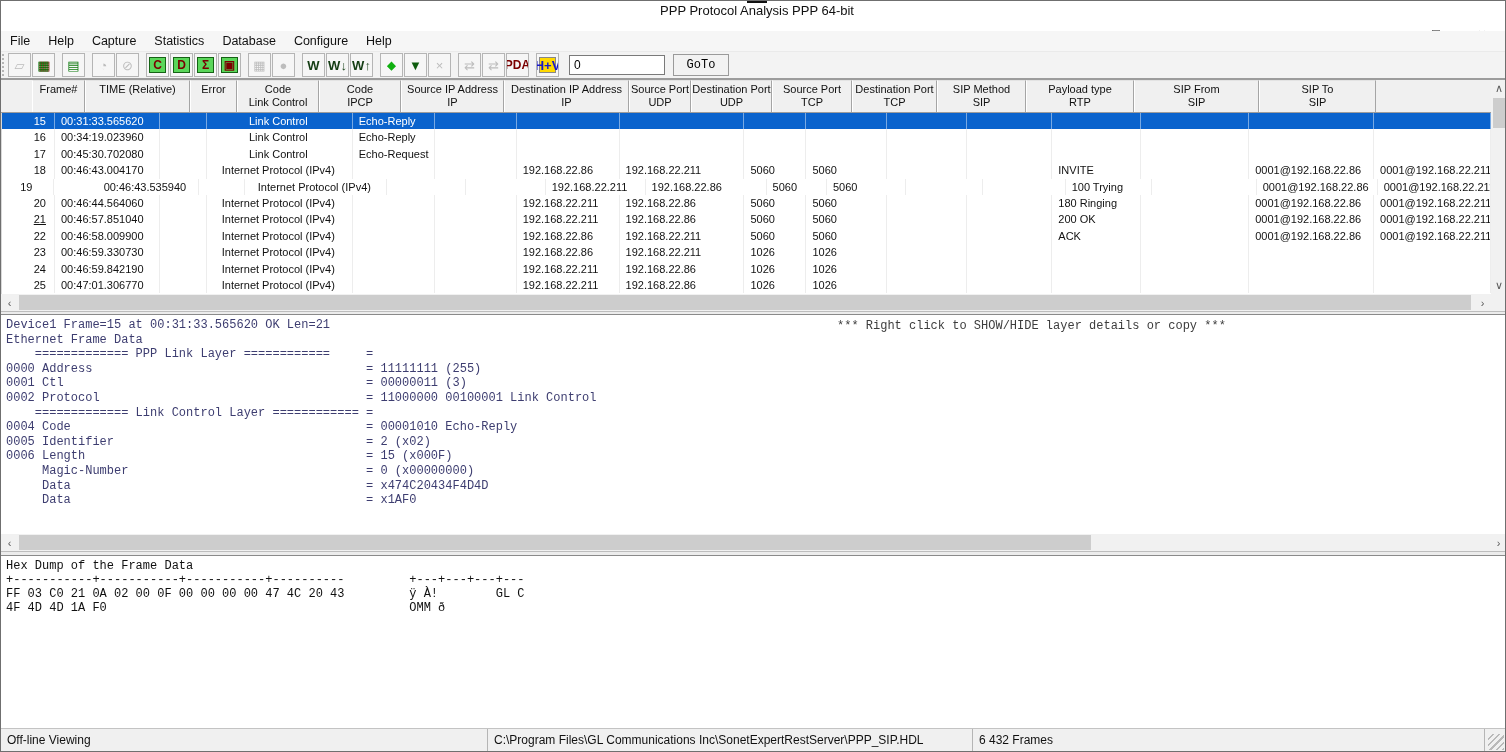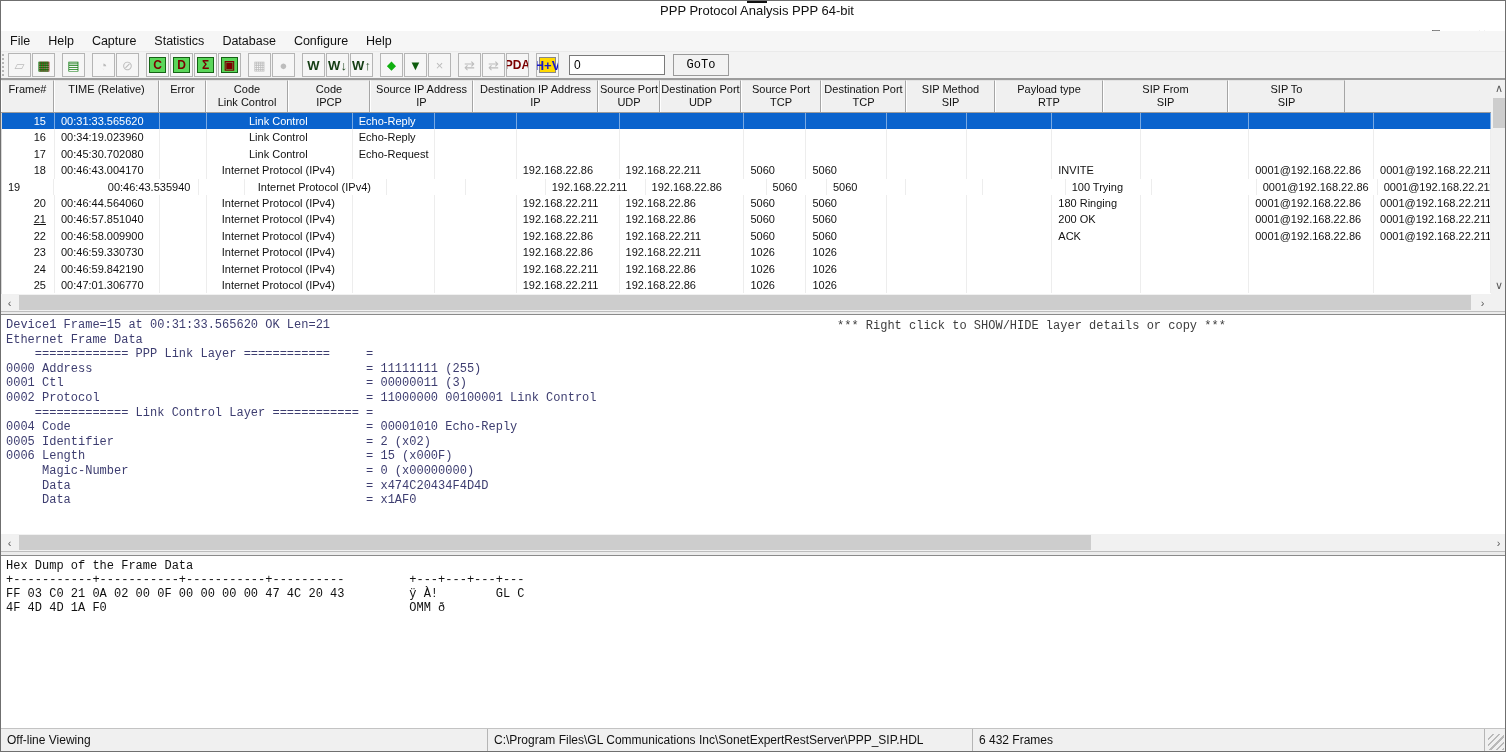--- a/index.html
+++ b/index.html
@@ -173,21 +173,21 @@
         <span class="tbtn">
           <span class="g-htv">H+V</span>
         </span>
       </span>
     <input class="goto-input" value="0" style="">
     <button class="goto-btn">GoTo</button>
   </div>
 
   <div class="grid">
     <div class="ghead" id="grid-header">
-        <div class="hcell" style="width: 53px;">
+        <div class="hcell" style="width: 53px; margin-left: 31px;">
           <span>Frame#</span>
         </div>
         <div class="hcell" style="width: 105px;">
           <span>TIME (Relative)</span>
         </div>
         <div class="hcell" style="width: 47px;">
           <span>Error</span>
         </div>
         <div class="hcell" style="width: 82px;">
           <span>Code</span>
@@ -305,22 +305,22 @@
           <div class="tcell" style="width: 62px; text-align: left;">5060</div>
           <div class="tcell" style="width: 81px; text-align: left;">5060</div>
           <div class="tcell" style="width: 80px; text-align: left;"></div>
           <div class="tcell" style="width: 85px; text-align: left;"></div>
           <div class="tcell" style="width: 89px; text-align: left;">INVITE</div>
           <div class="tcell" style="width: 108px; text-align: left;"></div>
           <div class="tcell" style="width: 125px; text-align: left;">0001@192.168.22.86</div>
           <div class="tcell" style="width: 117px; text-align: left;">0001@192.168.22.211</div>
         </div>
         <div class="trow">
-          <div class="tcell" style="width: 53px; text-align: left;">19</div>
-          <div class="tcell" style="width: 105px; text-align: right; margin-left: 44px;">00:46:43.535940</div>
+          <div class="tcell" style="width: 53px; text-align: center;">19</div>
+          <div class="tcell" style="width: 105px; text-align: left; margin-left: 44px;">00:46:43.535940</div>
           <div class="tcell" style="width: 47px; text-align: left;"></div>
           <div class="tcell" style="width: 146px; text-align: center;">Internet Protocol (IPv4)</div>
           <div class="tcell" style="width: 82px; text-align: left;"></div>
           <div class="tcell" style="width: 82px; text-align: left;"></div>
           <div class="tcell" style="width: 103px; text-align: left;">192.168.22.211</div>
           <div class="tcell" style="width: 125px; text-align: left;">192.168.22.86</div>
           <div class="tcell" style="width: 62px; text-align: left;">5060</div>
           <div class="tcell" style="width: 81px; text-align: left;">5060</div>
           <div class="tcell" style="width: 80px; text-align: left;"></div>
           <div class="tcell" style="width: 85px; text-align: left;"></div>

